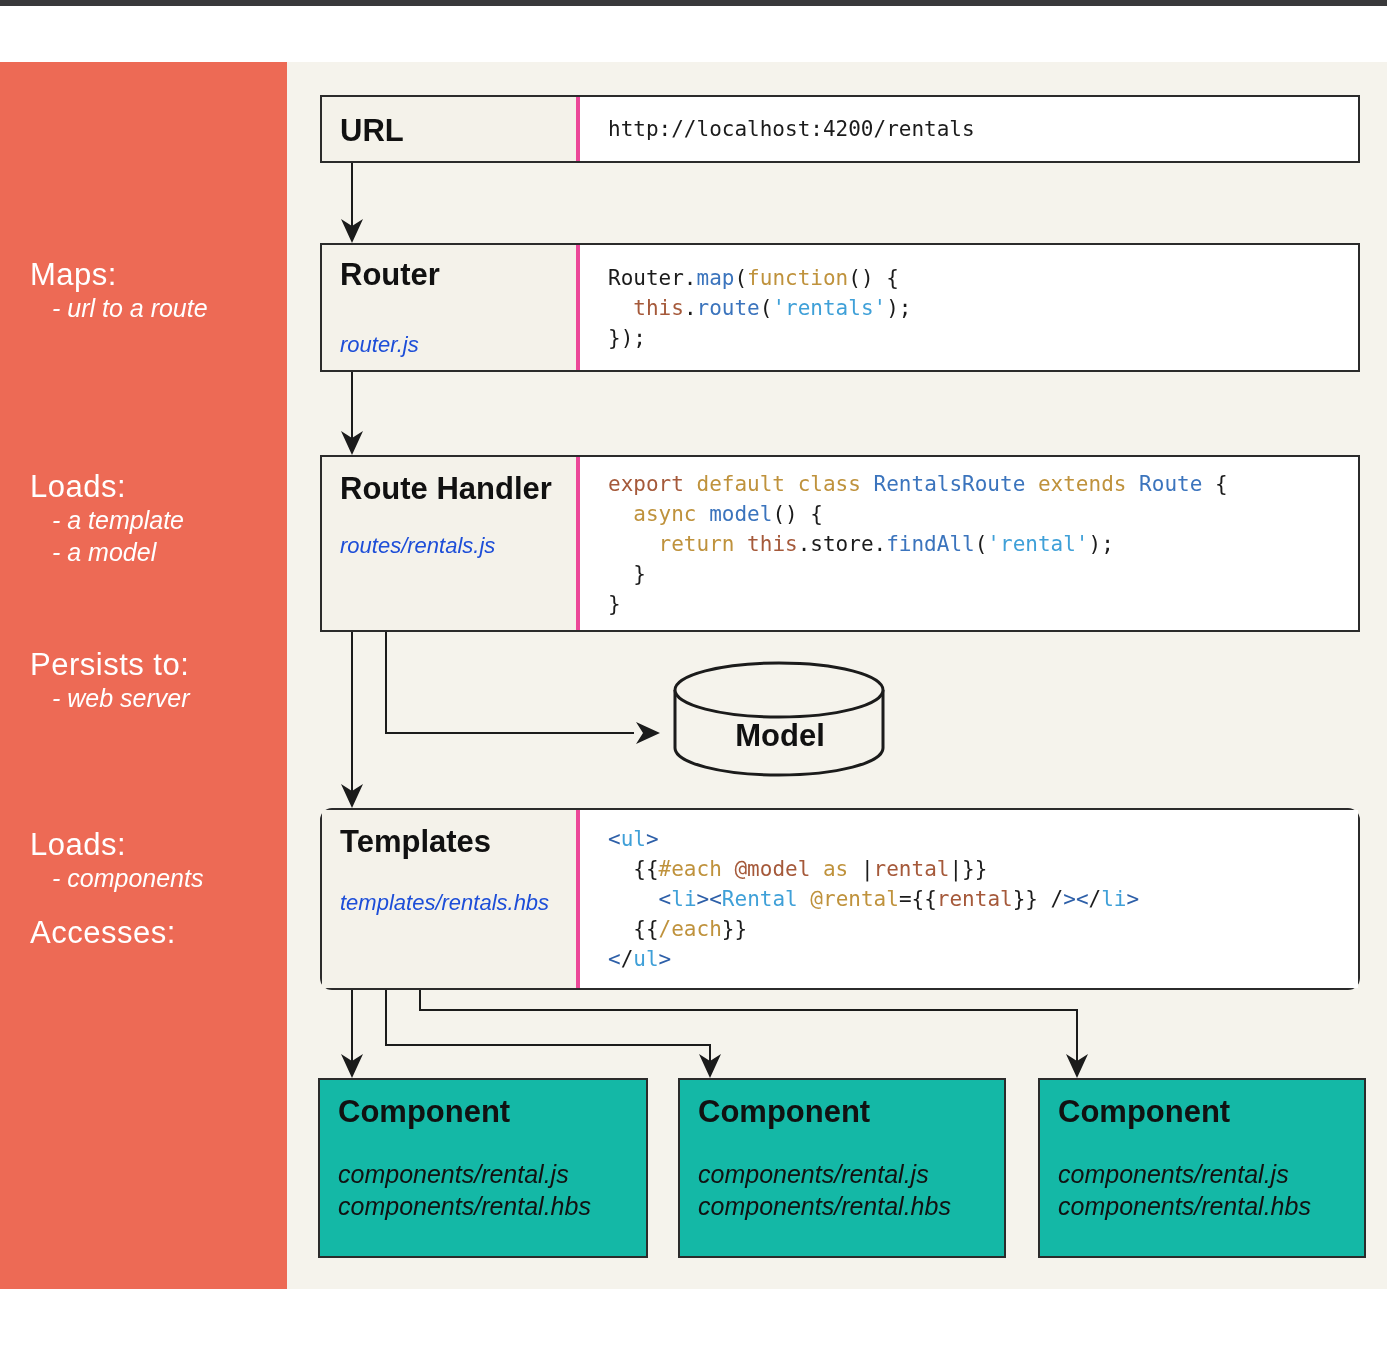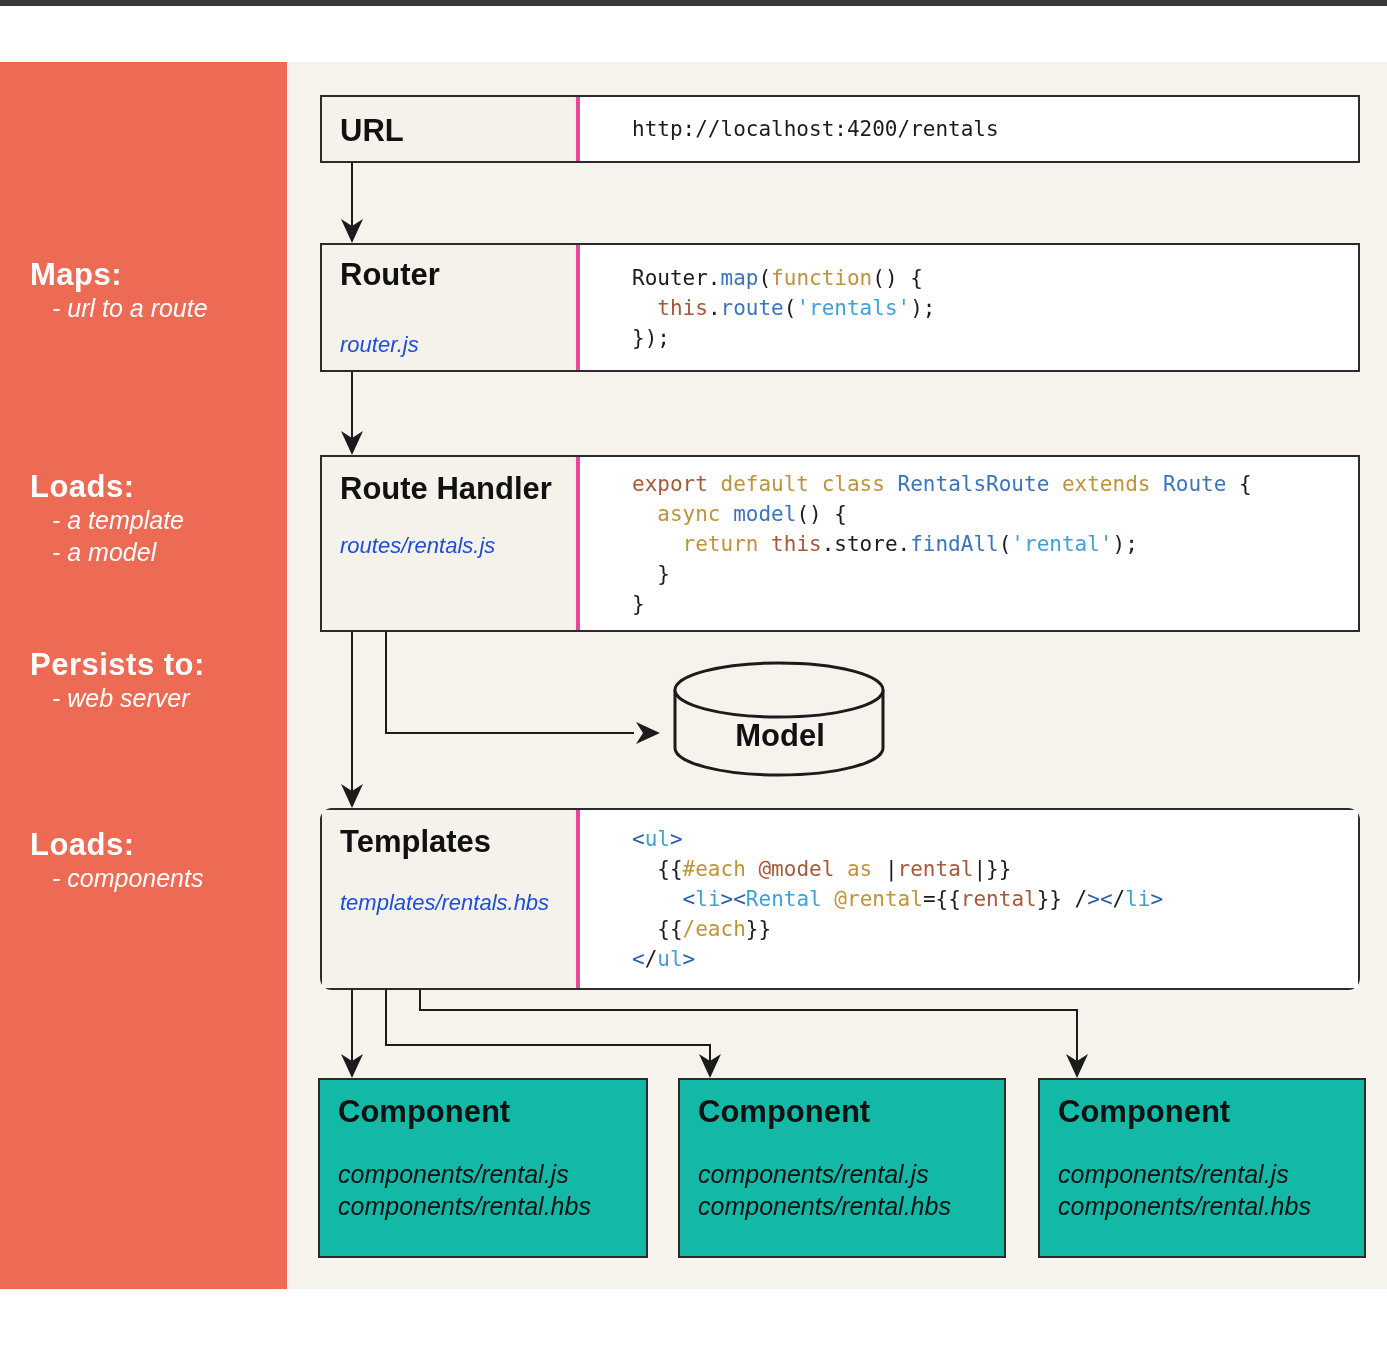--- a/index.html
+++ b/index.html
@@ -4,29 +4,29 @@
 <style>
   html,body{margin:0;padding:0;background:#ffffff;}
   #stage{
     position:relative;width:1387px;height:1350px;overflow:hidden;
     background:#ffffff;font-family:"Liberation Sans",sans-serif;
   }
   #topbar{position:absolute;left:0;top:0;width:1387px;height:6px;background:#39393b;}
   #canvas{position:absolute;left:0;top:62px;width:1387px;height:1227px;background:#f5f3ec;}
   #sidebar{position:absolute;left:0;top:62px;width:287px;height:1227px;background:#ed6a55;}
   .note{position:absolute;left:30px;color:#ffffff;width:250px;}
-  .note .hd{font-weight:bold;font-size:31px;line-height:34px;letter-spacing:.5px;}
+  .note .hd{font-weight:normal;font-size:31px;line-height:34px;letter-spacing:.5px;}
   .note .it{font-style:italic;font-size:25px;line-height:32px;padding-left:22px;}
 
   .dbox{position:absolute;display:flex;border:2px solid #2b2b2b;background:#ffffff;box-sizing:border-box;}
   .labelcell{width:258px;background:#f4f2ea;border-right:4px solid #ec4899;position:relative;box-sizing:border-box;flex:none;}
   .codecell{flex:1;background:#ffffff;display:flex;align-items:center;box-sizing:border-box;}
   .boxtitle{font-weight:bold;font-size:31px;color:#111;position:absolute;left:18px;}
   .boxfile{font-style:italic;font-size:22px;color:#1d4ed8;position:absolute;left:18px;}
-  .code{font-family:"DejaVu Sans Mono","Liberation Mono",monospace;font-size:21px;line-height:30px;white-space:pre;padding-left:52px;}
+  .code{font-family:"DejaVu Sans Mono","Liberation Mono",monospace;font-size:21px;line-height:30px;white-space:pre;padding-left:28px;}
   .tok-k{color:#1b1b1b}
   .tok-b{color:#3b74bd}
   .tok-p{color:#2d5fa8}
   .tok-s{color:#3fa0d8}
   .tok-g{color:#bf923c}
   .tok-r{color:#a5593a}
 
   .comp{position:absolute;border:2px solid #2b2b2b;background:#14b8a6;box-sizing:border-box;}
   .comp .boxtitle{top:14px;}
   .comp .files{position:absolute;left:18px;top:78px;font-style:italic;font-size:25px;line-height:32px;color:#111;}
@@ -54,20 +54,21 @@
   </div>
   <div class="note" style="top:648px">
     <div class="hd">Persists to:</div>
     <div class="it">- web server</div>
   </div>
   <div class="note" style="top:828px">
     <div class="hd">Loads:</div>
     <div class="it">- components</div>
   </div>
   <div class="note" style="top:916px">
+    <div class="hd">Accesses:</div>
   </div>
 
   <div class="dbox" style="left:320px;top:95px;width:1040px;height:68px;">
     <div class="labelcell">
       <div class="boxtitle" style="top:16px">URL</div>
     </div>
     <div class="codecell">
       <div class="code"><div><span class="tok-k">http://localhost:4200/rentals</span></div></div>
     </div>
   </div>

